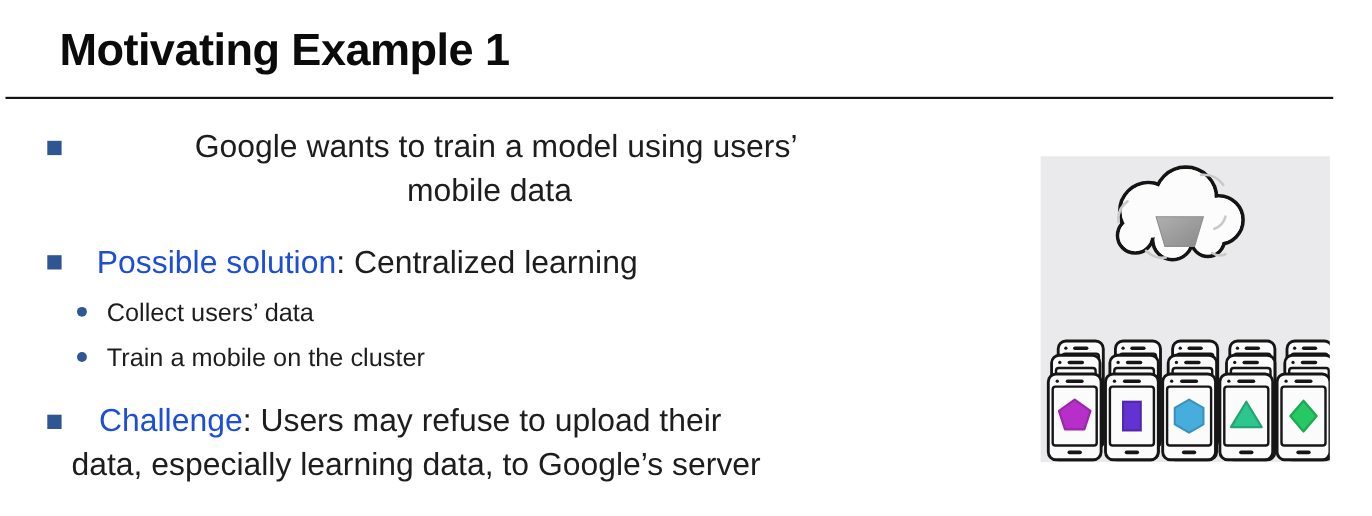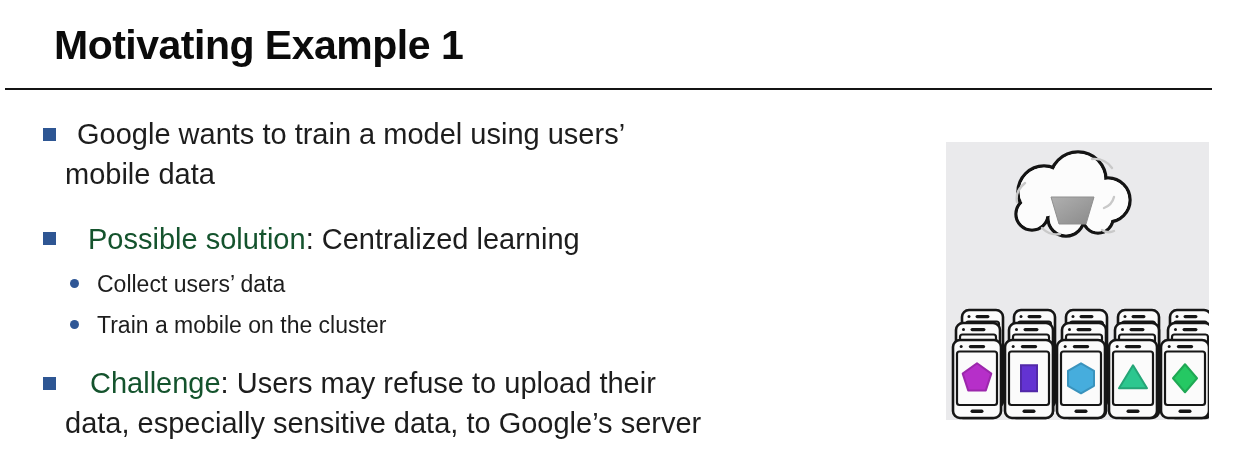--- a/index.html
+++ b/index.html
@@ -8,31 +8,31 @@
     font-family:"Liberation Sans","DejaVu Sans",sans-serif;overflow:hidden;
   }
   .title{
     position:absolute;left:42px;top:10px;margin:12px;
     font-size:41px;font-weight:700;color:#0b0b0b;letter-spacing:-0.5px;
   }
   .rule{position:absolute;left:5px;top:88px;width:1207px;height:2px;background:#141414;}
 
   .b{position:absolute;color:#1d1d1d;}
   .b-main{font-size:29px;line-height:40px;}
-  .b1{left:65px;top:114px;width:760px;}
+  .b1{left:65px;top:114px;width:760px;text-align:center;}
   .b2{left:65px;top:219px;width:760px;}
   .b3{left:65px;top:363px;width:800px;}
   .b1 .first{padding-left:12px;}
   .b2 .first{padding-left:23px;}
   .b3 .first{padding-left:25px;}
   .sq{position:absolute;width:13px;height:13px;background:#2E5693;}
   .b1 .sq{left:-22px;top:14px;}
   .b2 .sq{left:-22px;top:13px;}
   .b3 .sq{left:-22px;top:14px;}
-  .green{color:#14532d;}
+  .green{color:#1d4ed8;}
 
   .sub{position:absolute;left:97px;font-size:23px;line-height:30px;color:#1d1d1d;}
   .sub1{top:269px;}
   .sub2{top:310px;}
   .dot{position:absolute;left:-27px;top:10px;width:9px;height:9px;border-radius:50%;background:#2F5796;}
 
   .panel{
     position:absolute;left:946px;top:142px;width:263px;height:278px;
     background:#EAEAEC;overflow:hidden;
   }
@@ -66,21 +66,21 @@
   </div>
 
   <div class="sub sub2">
     <span class="dot"></span>
     <span>Train a mobile on the cluster</span>
   </div>
 
   <div class="b b-main b3">
     <span class="sq"></span>
     <div class="first"><span class="green">Challenge</span><span>: Users may refuse to upload their</span></div>
-    <div>data, especially sensitive data, to Google’s server</div>
+    <div>data, especially learning data, to Google’s server</div>
   </div>
 
   <div class="panel" id="illus"><svg width="263" height="278" viewBox="0 0 263 278">
         <defs>
           <linearGradient id="gtrap" x1="0" y1="0" x2="1" y2="1">
             <stop offset="0" stop-color="#B0B0B0"></stop>
             <stop offset="1" stop-color="#8A8A8A"></stop>
           </linearGradient>
         </defs>
         <circle cx="98" cy="50" r="26" fill="#FCFCFC" stroke="#141414" stroke-width="3.4"></circle>

